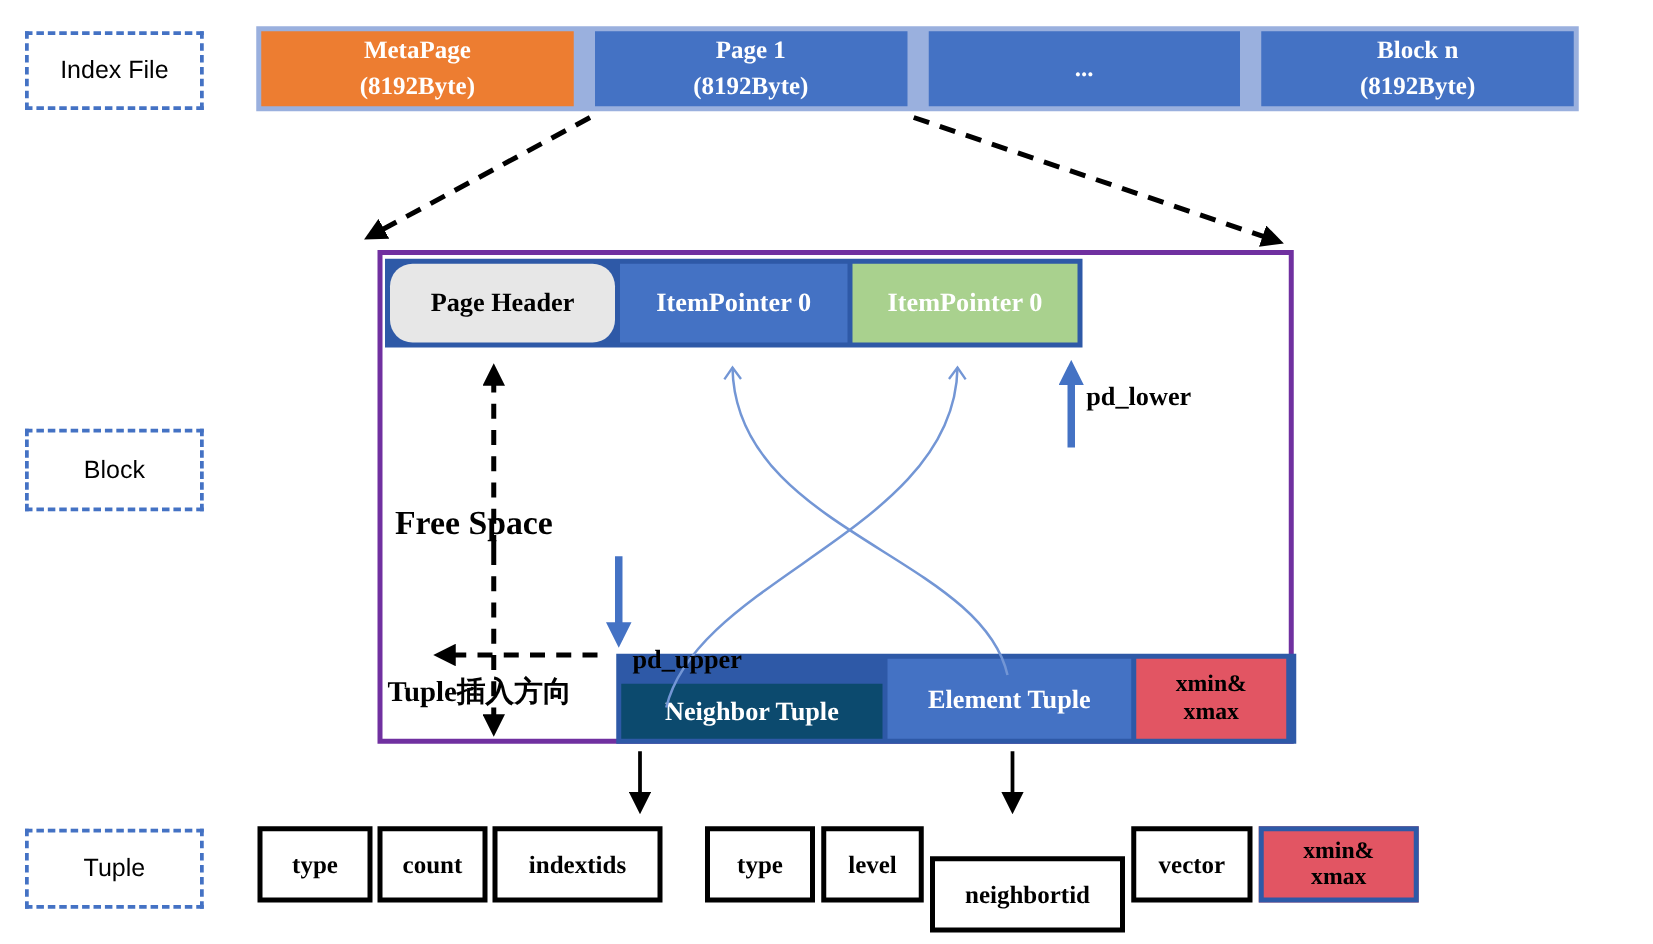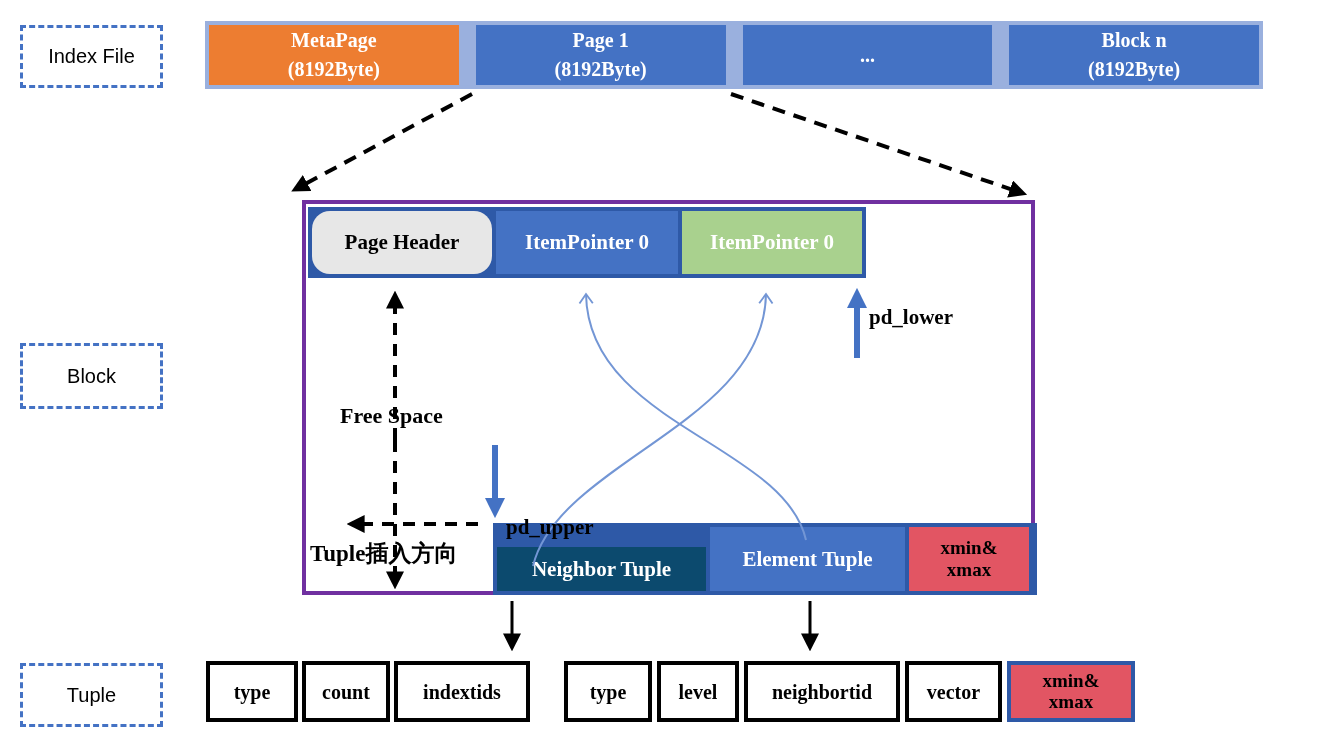--- a/index.html
+++ b/index.html
@@ -36,35 +36,35 @@
   .bcell.blue{background:#4472C4;color:#fff;}
   .bcell.lightgreen{background:#A9D18E;color:#fff;}
   .bcell.green{background:#0c4a6e;color:#fff;width:209px;margin-top:20px;}
   .bcell.eblue{background:#4472C4;color:#fff;width:195px;}
   .bcell.red{background:#E25563;color:#000;width:120px;font-size:19px;}
   .bcell.ip0{width:182px;}
   .bcell.ip1{width:180px;}
 
   
   .flabel{position:absolute;font-weight:bold;color:#000;white-space:nowrap;}
-  .free-space{left:340px;top:403px;font-size:22px;}
+  .free-space{left:316px;top:403px;font-size:27px;}
   .pd-lower{left:869px;top:305px;font-size:21px;}
   .pd-upper{left:506px;top:483px;font-size:21px;margin-top:32px;}
   .insert-dir{left:310px;top:538px;font-size:23px;}
 
   
   .ttable{position:absolute;top:661px;display:flex;}
   .ttable.t1{left:206px;gap:4px;}
   .ttable.t2{left:564px;gap:5px;}
   .tcell{border:4px solid #000;background:#fff;box-sizing:border-box;height:61px;
          display:flex;flex-direction:column;align-items:center;justify-content:center;
          font-weight:bold;font-size:20px;color:#000;line-height:1.1;}
   .t1 .c0{width:92px;} .t1 .c1{width:88px;} .t1 .c2{width:136px;}
   .t2 .c0{width:88px;} .t2 .c1{width:82px;} .t2 .c2{width:124px;}
-  .t2 .c3{width:156px;} .t2 .c4{width:97px;}
+  .t2 .c3{width:156px;margin-top:24px;} .t2 .c4{width:97px;}
   .tcell.xred{width:128px;border:4px solid #2E59A7;background:#E25563;font-size:19px;}
 
   .overlay{position:absolute;left:0;top:0;width:1322px;height:755px;pointer-events:none;}
 </style>
 </head>
 <body>
 
 <div class="canvas">
 
   <div class="dash-box idx">

